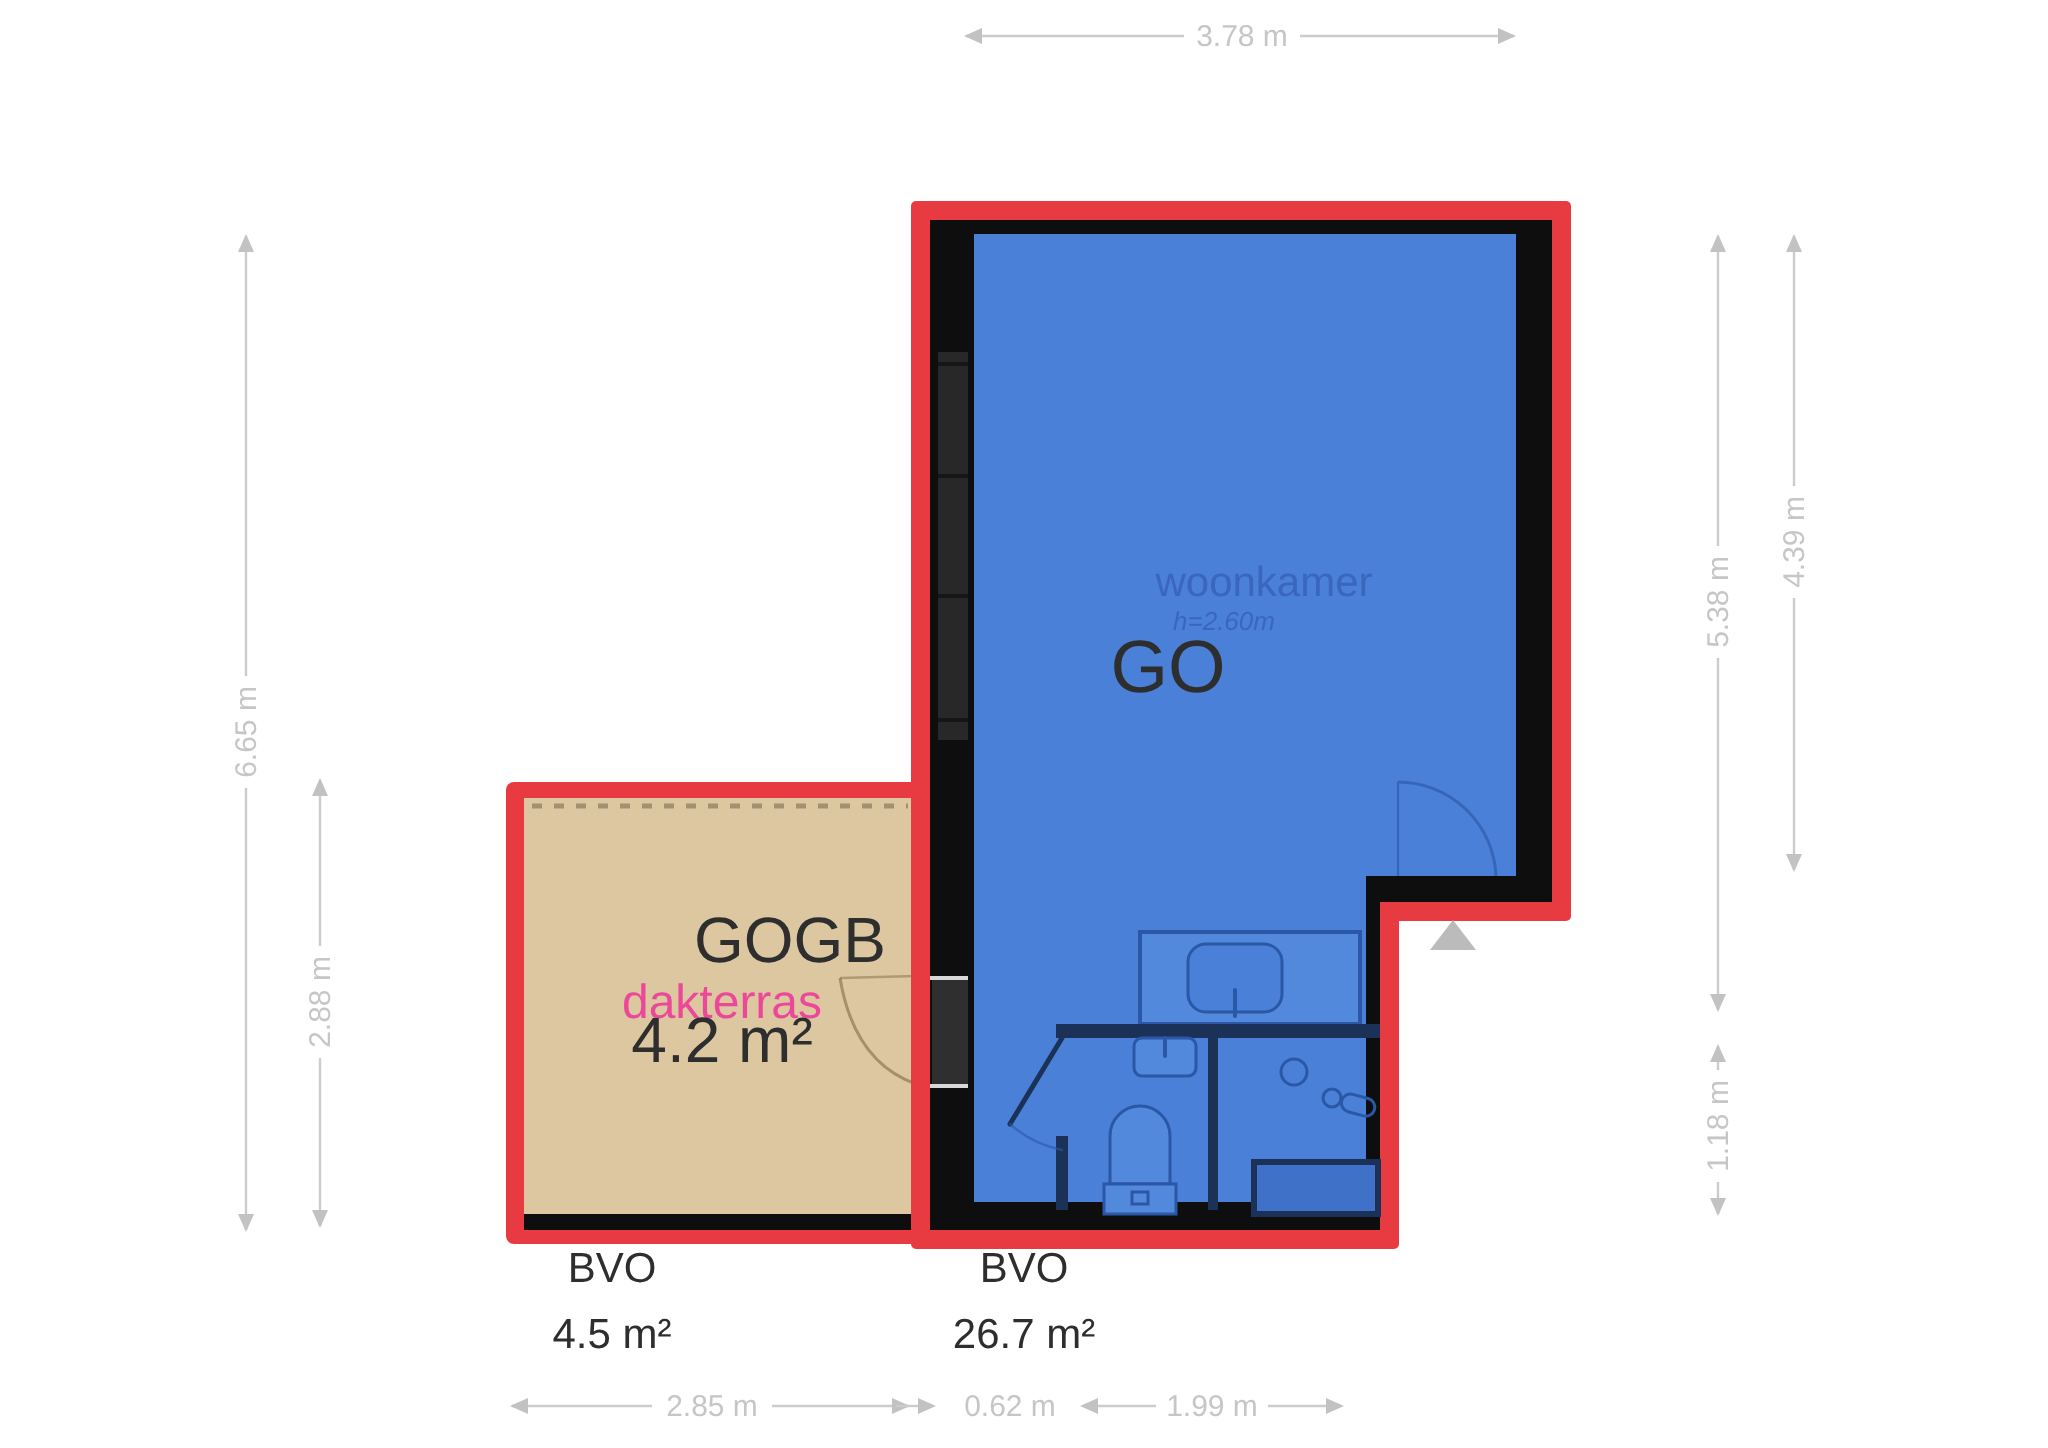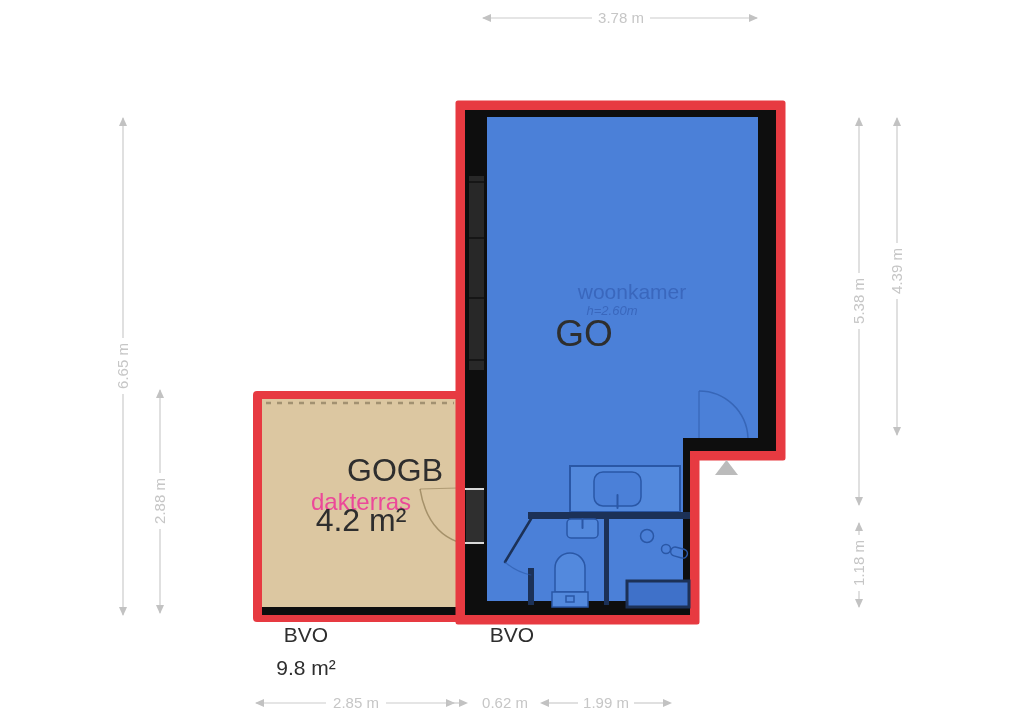--- a/index.html
+++ b/index.html
@@ -152,17 +152,18 @@
 
   <div class="room-label lbl-woonkamer black-label" style="left:632px;top:281px;">woonkamer</div>
   <div class="room-label lbl-height black-label" style="left:612px;top:301px;">h=2.60m</div>
   <div class="room-label lbl-big black-label" style="left:584px;top:315px;">GO</div>
 
   <div class="room-label lbl-dakterras" style="left:361px;top:490px;">dakterras</div>
   <div class="room-label lbl-med black-label" style="left:361px;top:454px;margin-left:34px;">GOGB</div>
   <div class="room-label lbl-med black-label" style="left:361px;top:504px;">4.2 m²</div>
 
   <div class="room-label lbl-bvo black-label" style="left:306px;top:624px;">BVO</div>
-  <div class="room-label lbl-bvo black-label" style="left:306px;top:657px;">9.8 m²</div>
+  <div class="room-label lbl-bvo black-label" style="left:306px;top:657px;">4.5 m²</div>
 
   <div class="room-label lbl-bvo black-label" style="left:512px;top:624px;">BVO</div>
+  <div class="room-label lbl-bvo black-label" style="left:512px;top:657px;">26.7 m²</div>
 
 </div>
 
 </body></html>

